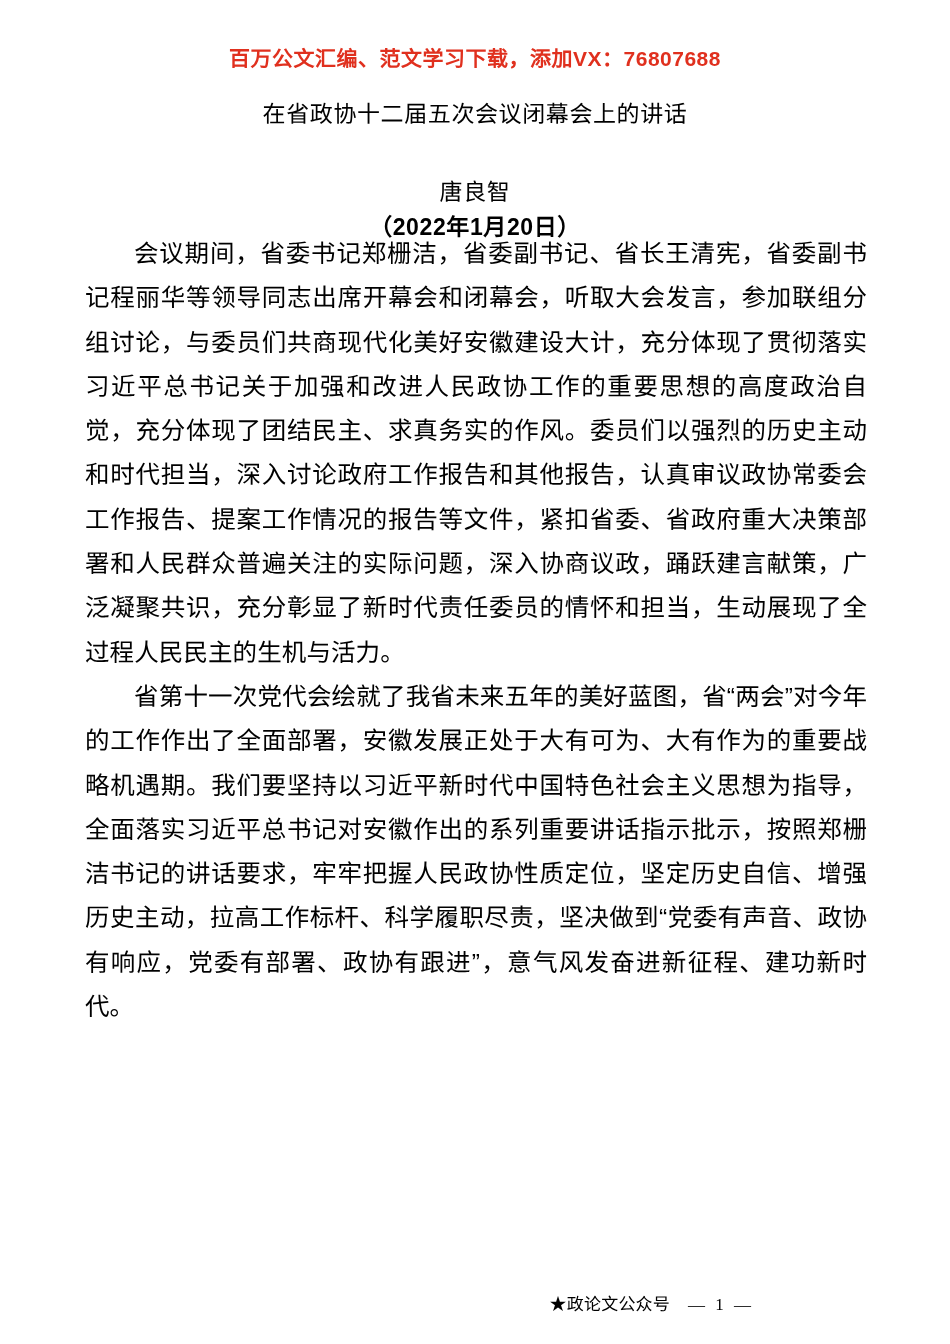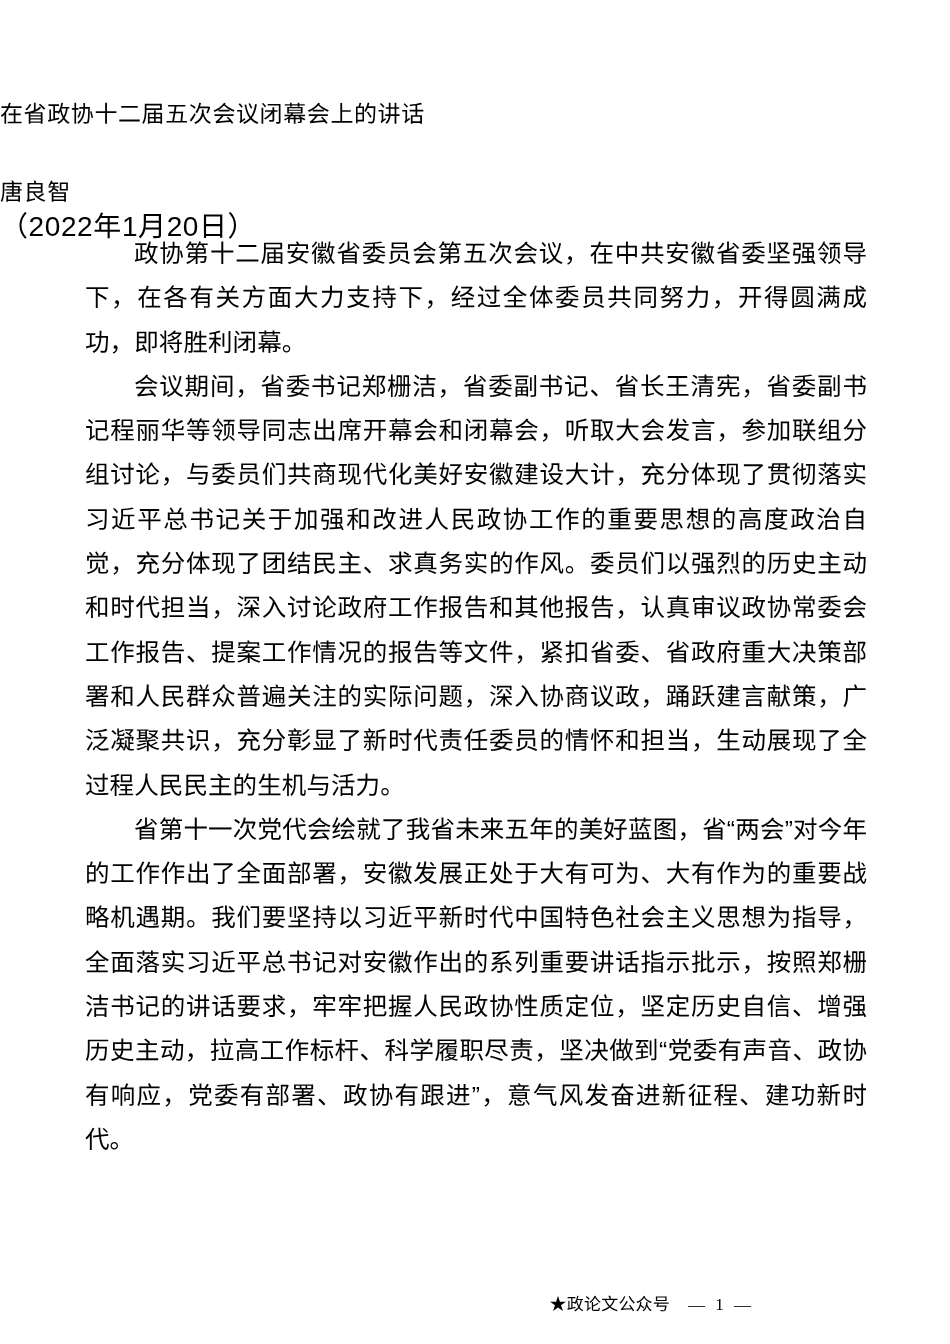--- a/index.html
+++ b/index.html
@@ -34,42 +34,43 @@
     color: #e0301e;
     white-space: nowrap;
   }
 
   
   .doc-head {
     position: absolute;
     top: 97px;
     left: 0;
     width: 950px;
+    text-align: center;
   }
 
   .doc-title {
     font-size: 23px;
     line-height: 34px;
     font-weight: normal;
     letter-spacing: 0.6px;
     white-space: nowrap;
   }
 
   .doc-author {
     font-size: 23px;
     line-height: 34px;
     font-weight: normal;
     letter-spacing: 0.6px;
     margin-top: 44px;
   }
 
   .doc-date {
-    font-size: 28px;
+    font-size: 23px;
     line-height: 36px;
-    font-weight: normal;
+    font-weight: bold;
     letter-spacing: 0.6px;
   }
 
   
   .doc-body {
     position: absolute;
     top: 232px;
     left: 85px;
     width: 782px;
   }
@@ -116,29 +117,29 @@
   .footer-page {
     font-family: "Liberation Serif", "DejaVu Serif", serif;
     letter-spacing: 3px;
   }
 </style>
 </head>
 <body>
 
 <div class="page">
 
+  <div class="promo-banner">百万公文汇编、范文学习下载，添加VX：76807688</div>
 
   <div class="doc-head">
     <div class="doc-title">在省政协十二届五次会议闭幕会上的讲话</div>
     <div class="doc-author">唐良智</div>
     <div class="doc-date">（2022年1月20日）</div>
   </div>
 
   <div class="doc-body">
-    <p class="para indent">政协第十二届安徽省委员会第五次会议，在中共安徽省委坚强领导下，在各有关方面大力支持下，经过全体委员共同努力，开得圆满成功，即将胜利闭幕。</p>
     <p class="para indent">会议期间，省委书记郑栅洁，省委副书记、省长王清宪，省委副书记程丽华等领导同志出席开幕会和闭幕会，听取大会发言，参加联组分组讨论，与委员们共商现代化美好安徽建设大计，充分体现了贯彻落实习近平总书记关于加强和改进人民政协工作的重要思想的高度政治自觉，充分体现了团结民主、求真务实的作风。委员们以强烈的历史主动和时代担当，深入讨论政府工作报告和其他报告，认真审议政协常委会工作报告、提案工作情况的报告等文件，紧扣省委、省政府重大决策部署和人民群众普遍关注的实际问题，深入协商议政，踊跃建言献策，广泛凝聚共识，充分彰显了新时代责任委员的情怀和担当，生动展现了全过程人民民主的生机与活力。</p>
     <p class="para indent">省第十一次党代会绘就了我省未来五年的美好蓝图，省“两会”对今年的工作作出了全面部署，安徽发展正处于大有可为、大有作为的重要战略机遇期。我们要坚持以习近平新时代中国特色社会主义思想为指导，全面落实习近平总书记对安徽作出的系列重要讲话指示批示，按照郑栅洁书记的讲话要求，牢牢把握人民政协性质定位，坚定历史自信、增强历史主动，拉高工作标杆、科学履职尽责，坚决做到“党委有声音、政协有响应，党委有部署、政协有跟进”，意气风发奋进新征程、建功新时代。</p>
   </div>
 
   <div class="doc-footer">
     <div class="footer-inner">
       <span class="footer-mark">★政论文公众号</span>
       <span class="footer-page">— 1 —</span>
     </div>
   </div>

